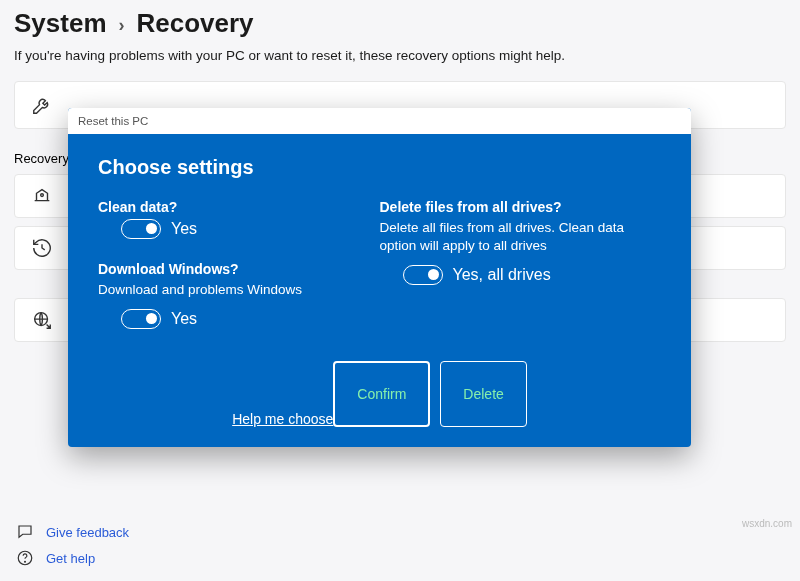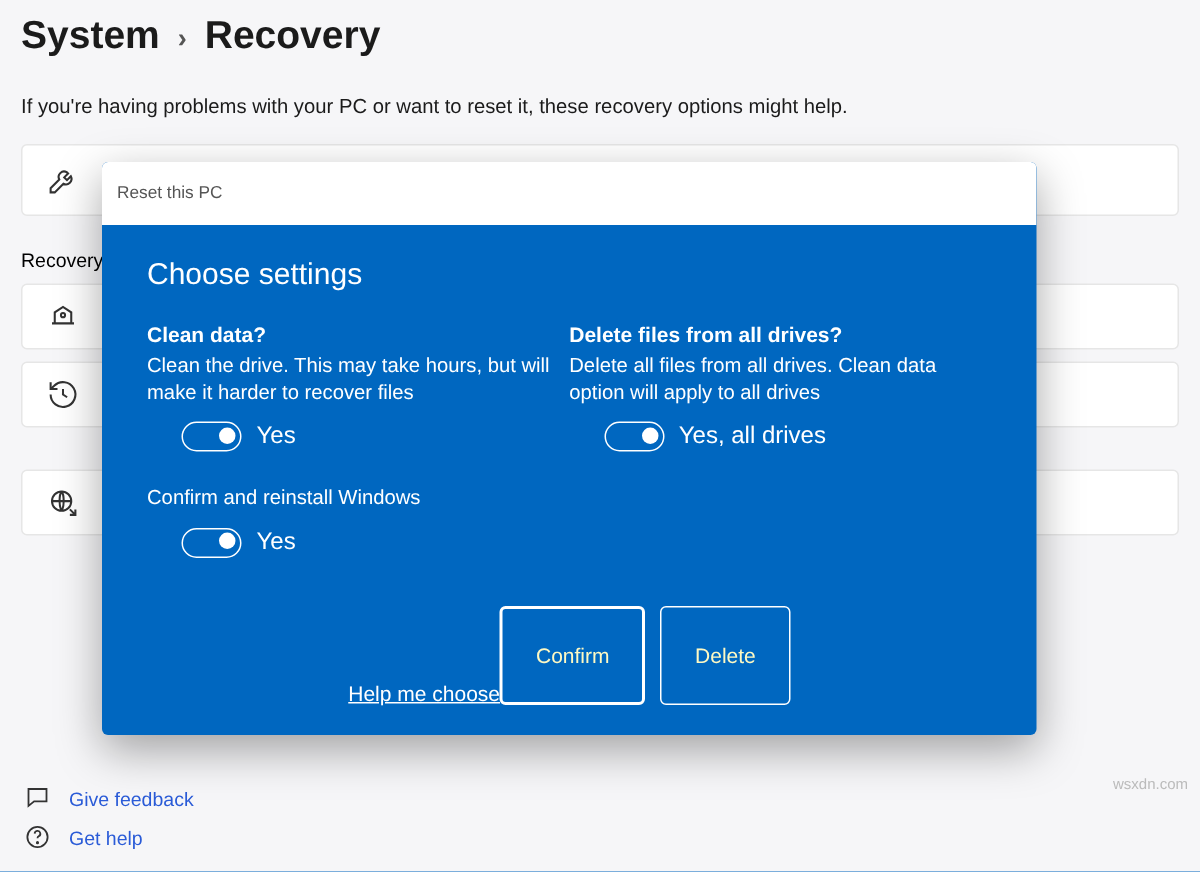--- a/index.html
+++ b/index.html
@@ -1,47 +1,47 @@
 <!DOCTYPE html>
 <html><head>
   <meta charset="utf-8">
   <style>
     * { margin: 0; padding: 0; box-sizing: border-box; font-family: 'Segoe UI', -apple-system, sans-serif; }
     body { background: #f6f6f8; width: 800px; height: 581px; position: relative; overflow: hidden; color: #1b1b1b; }
     .page { padding: 8px 14px 0 14px; }
     .breadcrumb { display: flex; align-items: center; gap: 12px; font-size: 26px; font-weight: 600; }
     .breadcrumb .sep { font-size: 18px; color: #555; position: relative; top: 2px; }
     .current { font-weight: 700; }
-    .subtext { margin-top: 24px; font-size: 13.5px; color: #1b1b1b; }
+    .subtext { margin-top: 9px; font-size: 13.5px; color: #1b1b1b; }
     .card { background: #fff; border: 1px solid #e6e6e6; border-radius: 4px; display: flex; align-items: center; padding: 12px 16px; margin-top: 18px; }
     .card.small { padding: 10px 16px; margin-top: 8px; }
     .section-label { font-size: 13px; margin-top: 22px; color: #000; }
     .card-icon { width: 22px; height: 22px; margin-right: 14px; display:flex; align-items:center; justify-content:center; color:#333; }
     .card-icon svg { width: 22px; height: 22px; }
     .footer-link { display: flex; align-items: center; gap: 12px; font-size: 13px; color: #2a5bd7; margin-top: 8px; }
     .footer-links { position: absolute; left: 16px; bottom: 14px; }
     .footer-icon { width: 18px; height: 18px; display:flex; align-items:center; justify-content:center; color:#333; }
     .watermark { position: absolute; right: 8px; bottom: 52px; font-size: 10px; color: #bbb; margin-top: 32px; }
 
     
     .modal { position: absolute; top: 108px; left: 68px; width: 623px; background: #0067c0; border-radius: 4px; box-shadow: 0 10px 30px rgba(0,0,0,.35); overflow: hidden; }
-    .modal-titlebar { background: #fff; height: 42px; display: flex; align-items: center; padding: 0 10px; font-size: 11.5px; color: #555; }
+    .modal-titlebar { background: #fff; height: 26px; display: flex; align-items: center; padding: 0 10px; font-size: 11.5px; color: #555; }
     .modal-body { color: #fff; padding: 22px 30px 20px 30px; }
-    .modal-heading { font-size: 20px; font-weight: 400; margin-bottom: 20px; }
+    .modal-heading { font-size: 20px; font-weight: 700; margin-bottom: 20px; }
     .opts { display: flex; }
     .col { flex: 1; }
     .opt-title { font-weight: 600; font-size: 14px; margin-bottom: 4px; }
     .opt-desc { font-size: 13.5px; line-height: 1.35; margin-bottom: 10px; }
     .toggle-row { display: flex; align-items: center; gap: 10px; font-size: 16px; margin-bottom: 22px; margin-left: 23px; }
     .toggle { width: 40px; height: 20px; border: 1.5px solid #fff; border-radius: 12px; position: relative; background: transparent; }
     .toggle::after { content: ""; position: absolute; width: 11px; height: 11px; background: #fff; border-radius: 50%; top: 2.5px; right: 3px; }
     .help-link { color: #fff; text-decoration: underline; font-size: 14px; display: inline-block; margin-top: 36px; }
     .modal-footer { display: flex; justify-content: center; align-items: flex-end; margin-top: 10px; }
     .btns { display: flex; gap: 10px; }
-    .btn { border: 1.5px solid #fff; background: transparent; color: #fef9c3; padding: 23px 22px; border-radius: 4px; font-size: 14px; cursor: pointer; }
+    .btn { border: 1.5px solid #fff; background: transparent; color: #86efac; padding: 23px 22px; border-radius: 4px; font-size: 14px; cursor: pointer; }
     .btn.primary { border-width: 2px; }
   </style>
 </head>
 <body>
 
 <div class="page">
   <div class="breadcrumb">
     <span>System</span>
     <span class="sep">›</span>
     <span class="current">Recovery</span>
@@ -114,28 +114,28 @@
 <div class="modal">
   <div class="modal-titlebar">
     <span>Reset this PC</span>
   </div>
   <div class="modal-body">
     <div class="modal-heading">Choose settings</div>
     <div class="opts">
       <div class="col">
         <div>
           <div class="opt-title">Clean data?</div>
-          <div class="opt-desc">Clean the drive. This may take hours, but will make it harder to recover files</div>
           <div class="toggle-row">
             <div class="toggle"></div>
             <span>Yes</span>
           </div>
         </div>
         <div>
-          <div class="opt-desc">Confirm and reinstall Windows</div>
+          <div class="opt-title">Download Windows?</div>
+          <div class="opt-desc">Download and problems Windows</div>
           <div class="toggle-row">
             <div class="toggle"></div>
             <span>Yes</span>
           </div>
         </div>
       </div>
       <div class="col">
         <div>
           <div class="opt-title">Delete files from all drives?</div>
           <div class="opt-desc">Delete all files from all drives. Clean data option will apply to all drives</div>

